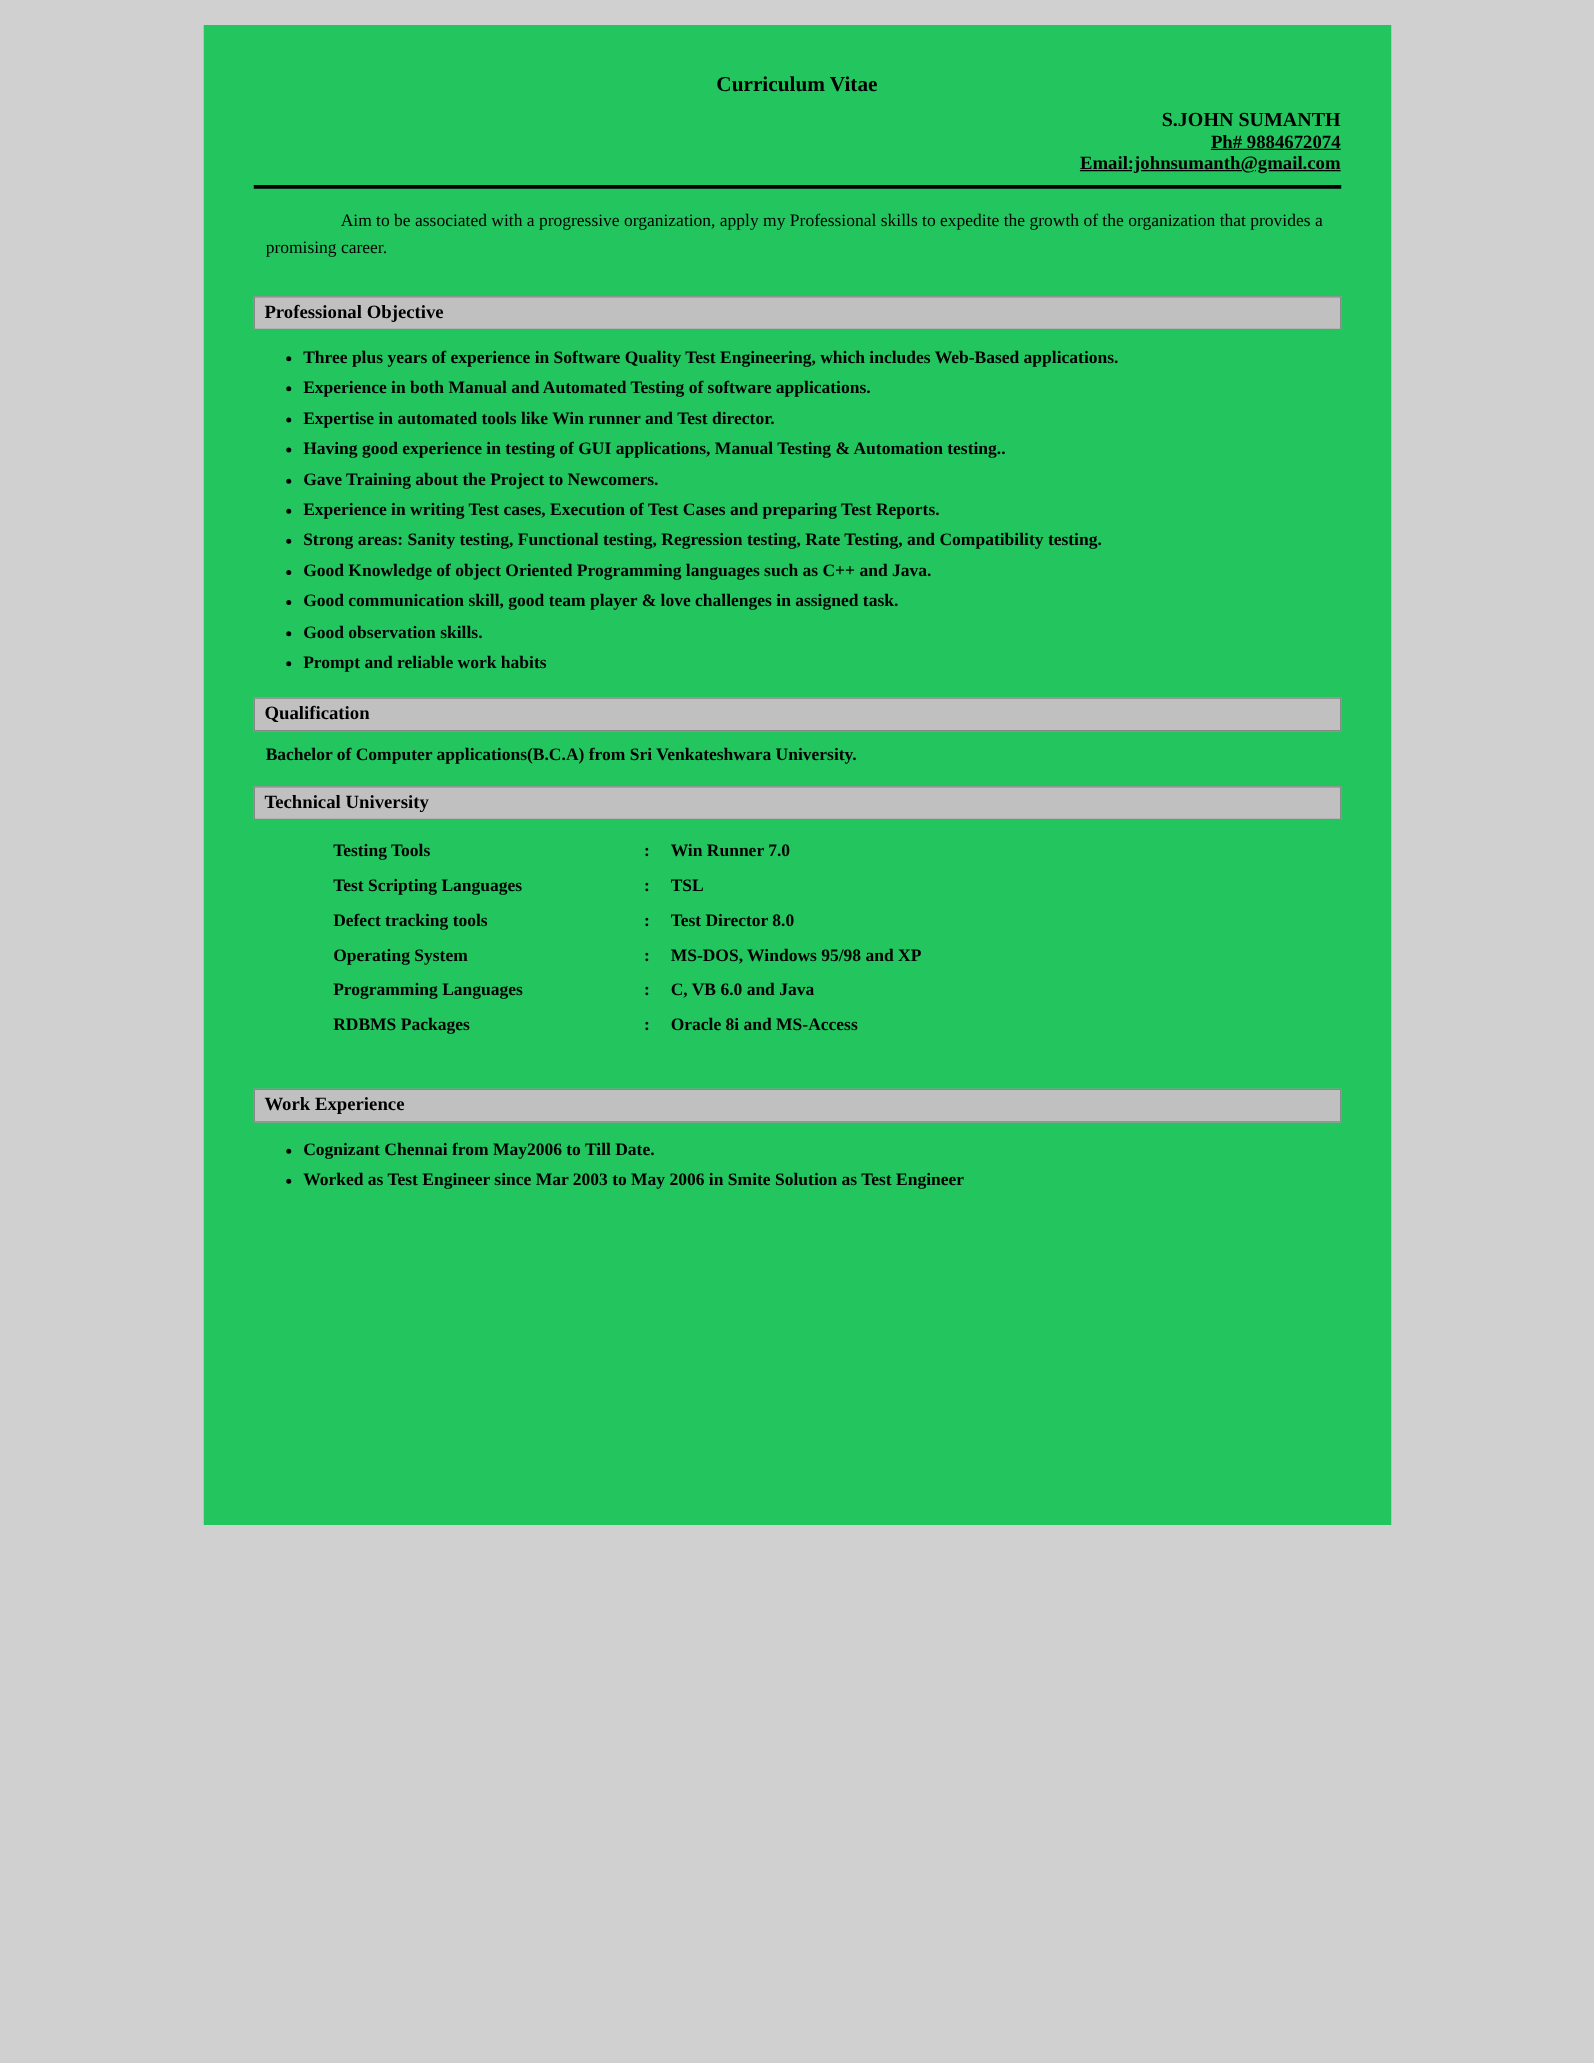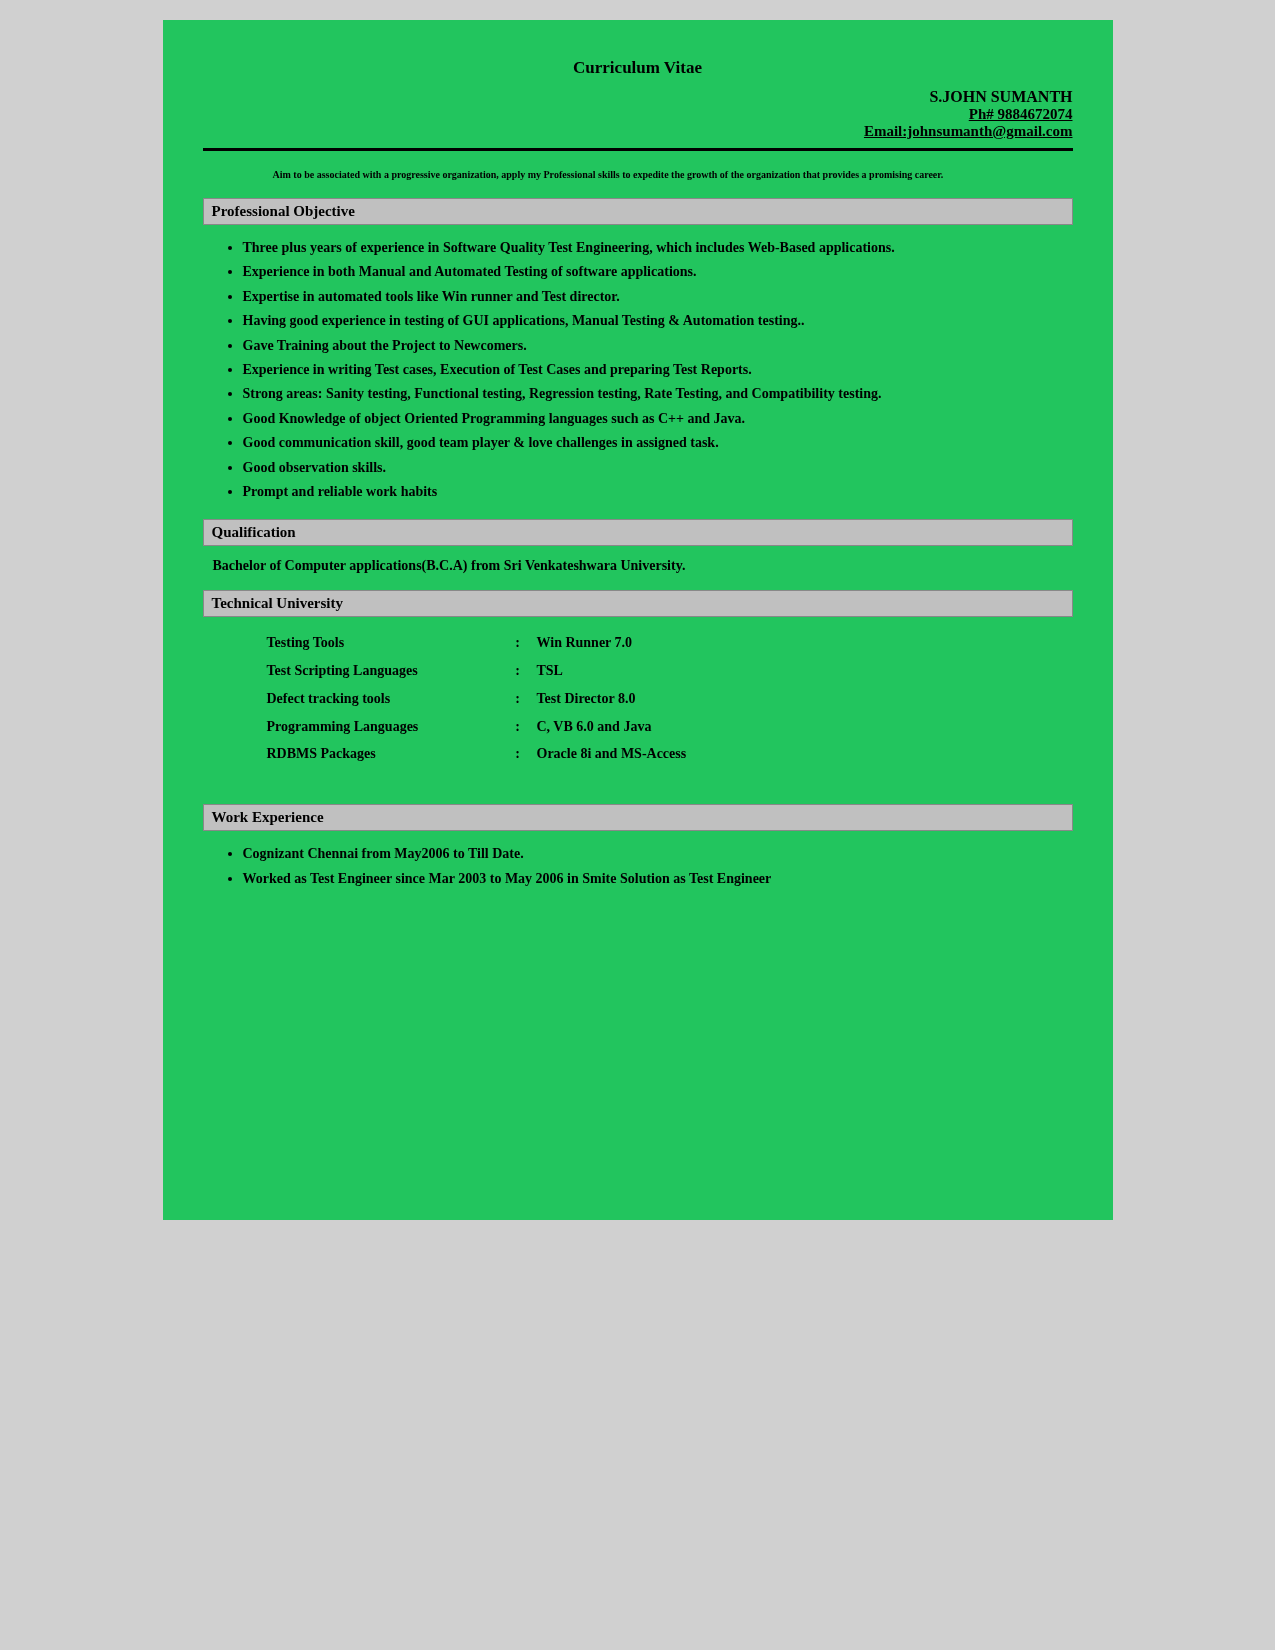--- a/index.html
+++ b/index.html
@@ -57,24 +57,24 @@
     .section-header {
       background: #c0c0c0;
       padding: 4px 8px;
       font-size: 15px;
       font-weight: bold;
       margin-bottom: 12px;
       border: 1px solid #888;
     }
 
     .career-overview-text {
-      font-size: 10px;
-      font-weight: bold;
+      font-size: 14px;
+      font-weight: normal;
       line-height: 1.5;
-      margin-bottom: 16px;
+      margin-bottom: 28px;
       padding: 0 10px;
       text-indent: 60px;
     }
 
     .section {
       margin-bottom: 16px;
     }
 
     .bullet-list {
       list-style: disc;
@@ -189,20 +189,25 @@
           <td class="label">Test Scripting Languages</td>
           <td class="colon">:</td>
           <td class="value">TSL</td>
         </tr>
         <tr>
           <td class="label">Defect tracking tools</td>
           <td class="colon">:</td>
           <td class="value">Test Director 8.0</td>
         </tr>
         <tr>
+          <td class="label">Operating System</td>
+          <td class="colon">:</td>
+          <td class="value">MS-DOS, Windows 95/98 and XP</td>
+        </tr>
+        <tr>
           <td class="label">Programming Languages</td>
           <td class="colon">:</td>
           <td class="value">C, VB 6.0 and Java</td>
         </tr>
         <tr>
           <td class="label">RDBMS Packages</td>
           <td class="colon">:</td>
           <td class="value">Oracle 8i and MS-Access</td>
         </tr>
       </tbody>

